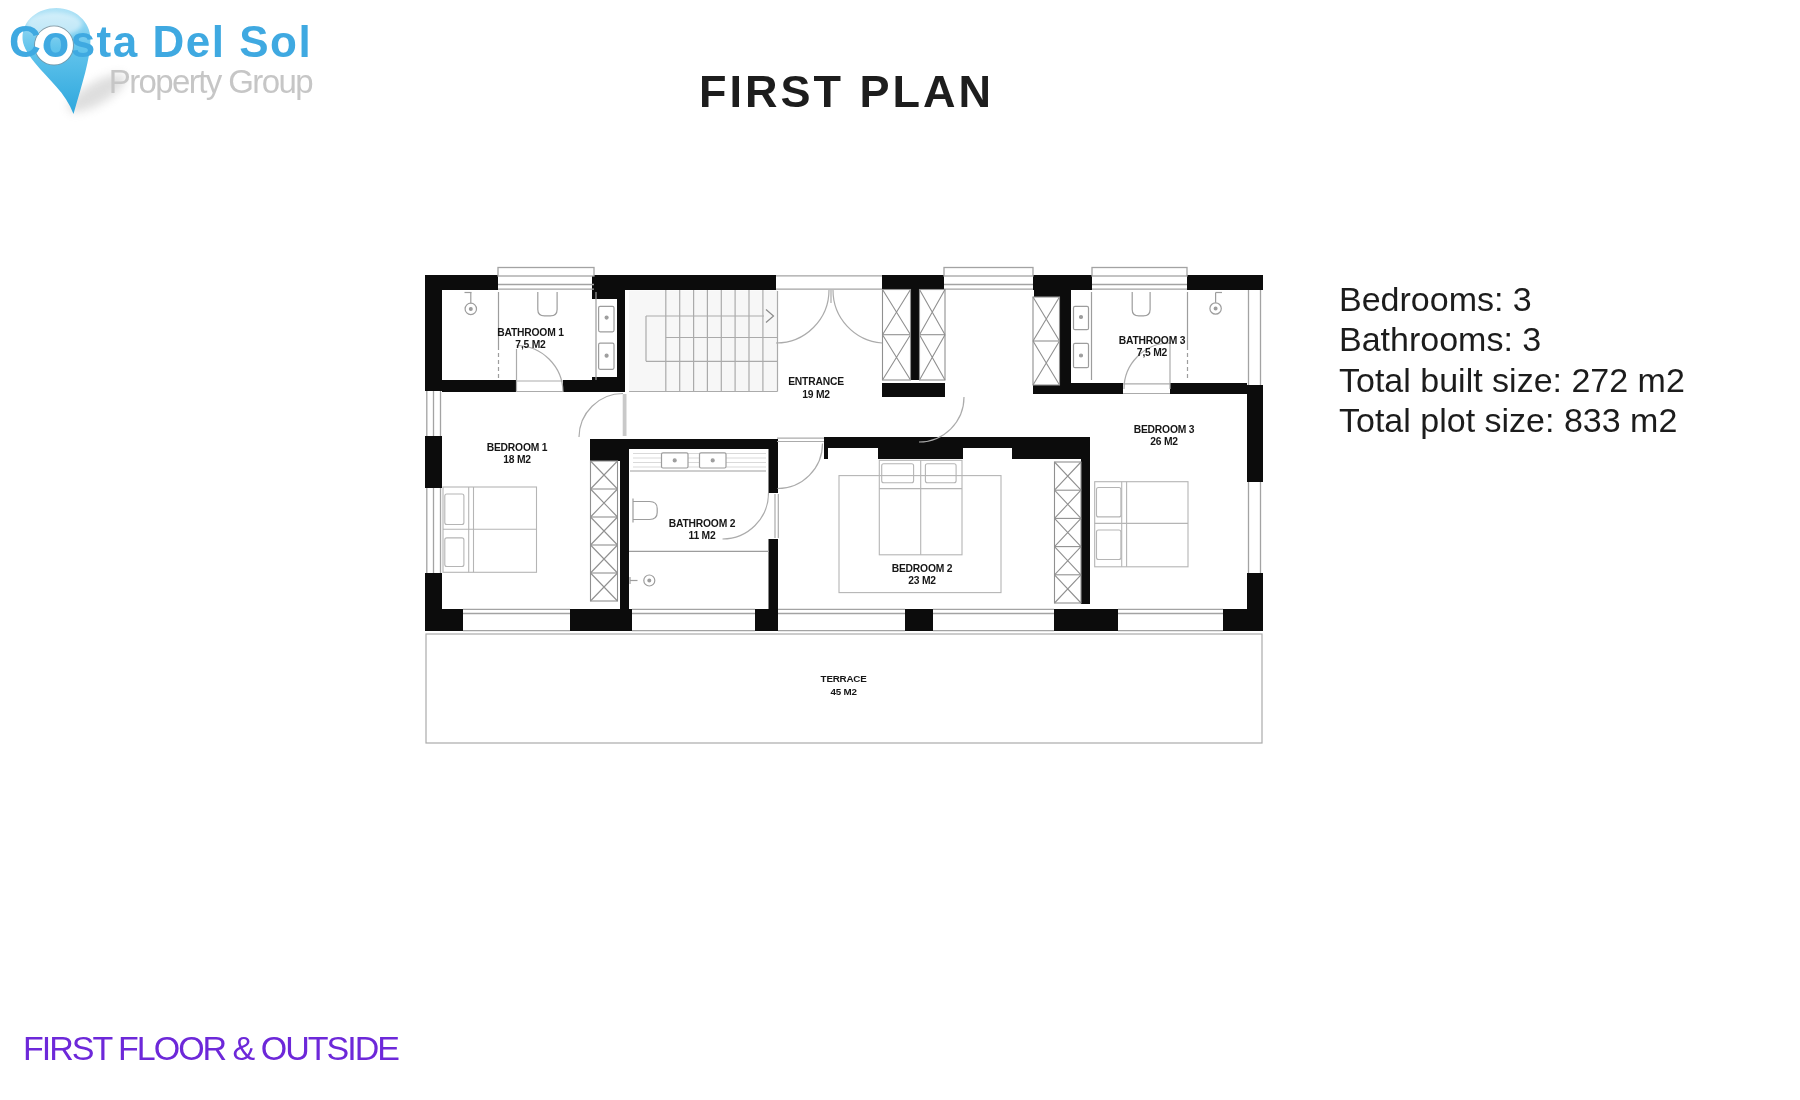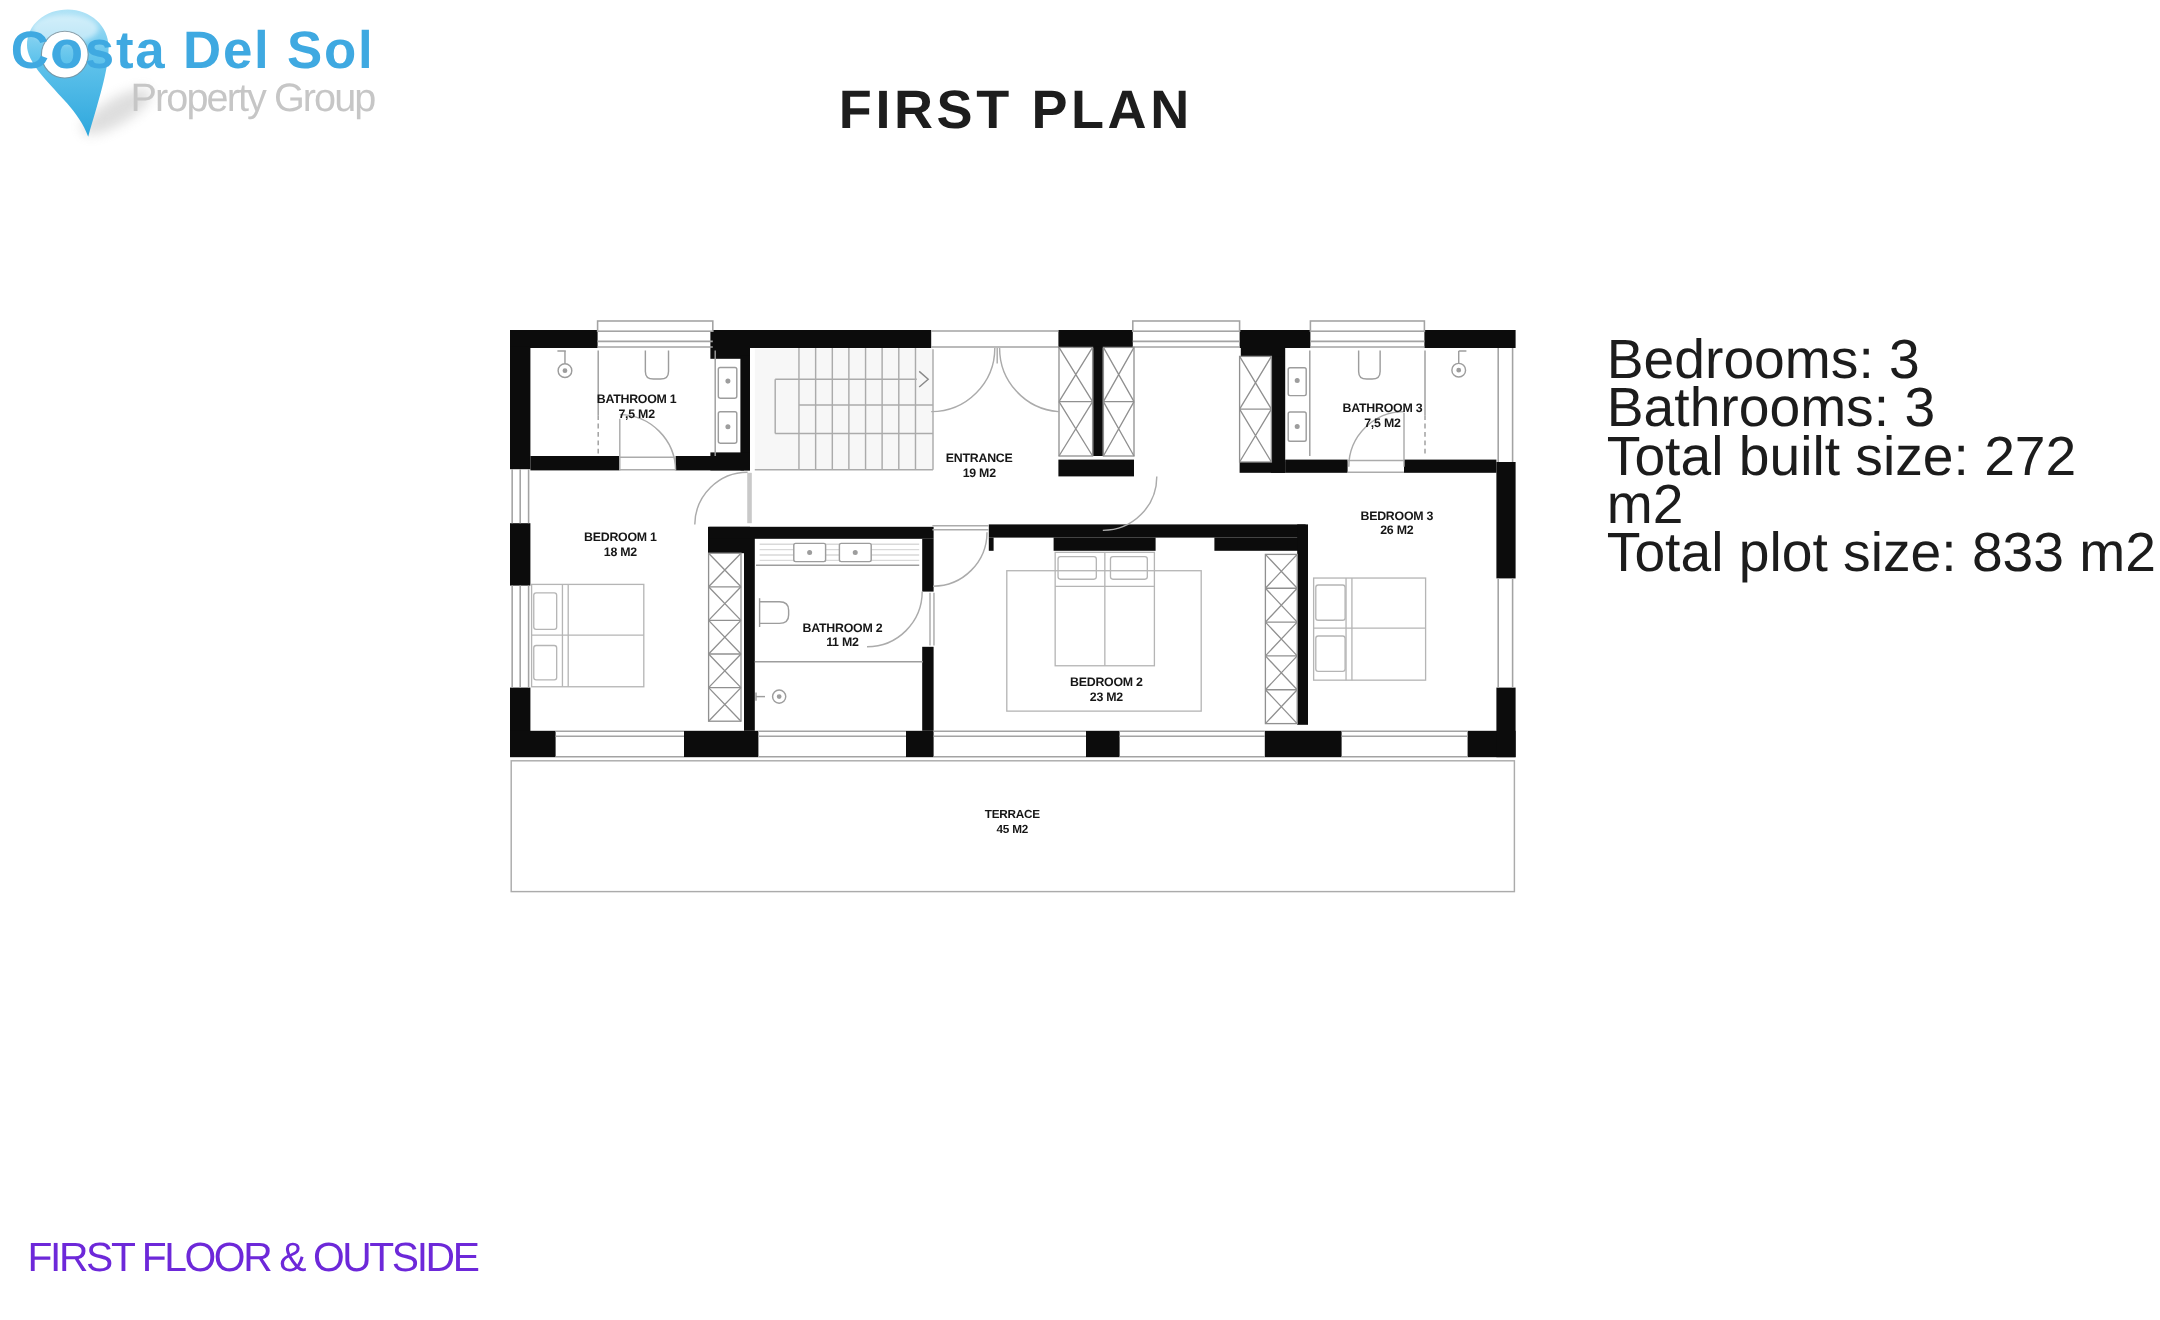--- a/index.html
+++ b/index.html
@@ -33,21 +33,21 @@
   <circle cx="54" cy="45.5" r="19.4" fill="none" stroke="#7e8d96" stroke-width="1.1" opacity="0.8"></circle>
   <circle cx="54" cy="45.5" r="14.8" fill="none" stroke="#ffffff" stroke-width="8.4"></circle>
 
   <text x="9" y="57" font-size="44" font-weight="bold" fill="#3fa9e1" letter-spacing="1.5">Costa Del Sol</text>
 
   <text x="312" y="92.5" text-anchor="end" font-size="33" fill="#c6c6c6" letter-spacing="-1.6">Property Group</text>
 </svg>
 
 <div class="abs" style="left:699px;top:70px;font-size:45px;font-weight:bold;letter-spacing:3px;color:#1d1d1d;line-height:44px;">FIRST PLAN</div>
 
-<div class="abs" style="left:1339px;top:279px;font-size:46px;color:#1c1c1c;line-height:40.3px;letter-spacing:0px;">Bedrooms: 3<br>Bathrooms: 3<br>Total built size: 272 m2<br>Total plot size: 833 m2</div>
+<div class="abs" style="left:1339px;top:279px;font-size:34px;color:#1c1c1c;line-height:40.3px;letter-spacing:0px;">Bedrooms: 3<br>Bathrooms: 3<br>Total built size: 272 m2<br>Total plot size: 833 m2</div>
 
 <div class="abs" style="left:23px;top:1028px;font-size:34px;color:#6d28d9;letter-spacing:-2px;line-height:40px;">FIRST FLOOR &amp; OUTSIDE</div>
 
 <svg class="abs" style="left:420px;top:262px" width="850" height="492" viewBox="420 262 850 492">
 <g fill="#0c0c0c" stroke="none">
 
 <g>
         <rect x="425" y="275" width="73" height="15"></rect>
         <rect x="594" y="275" width="182" height="15"></rect>
         <rect x="882" y="275" width="62" height="15"></rect>

